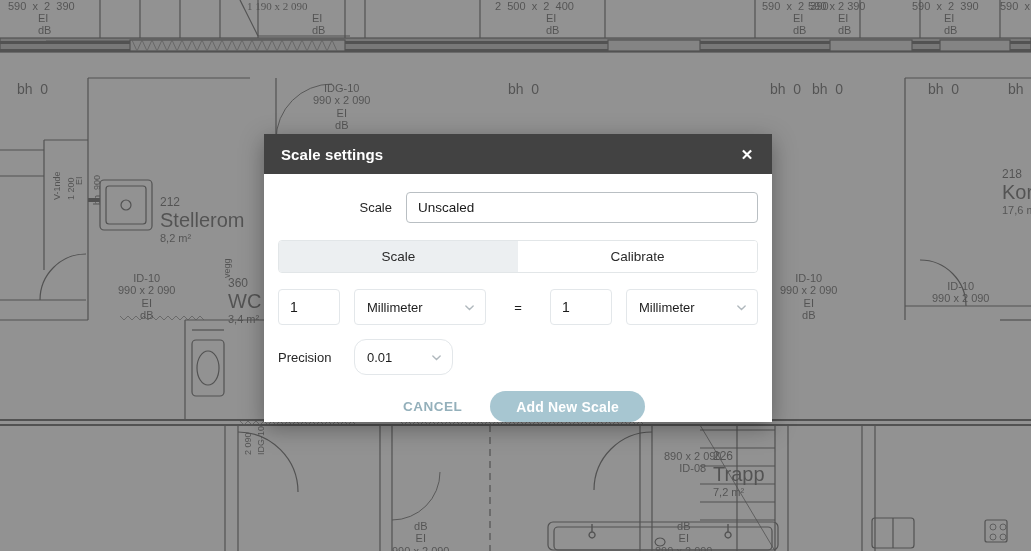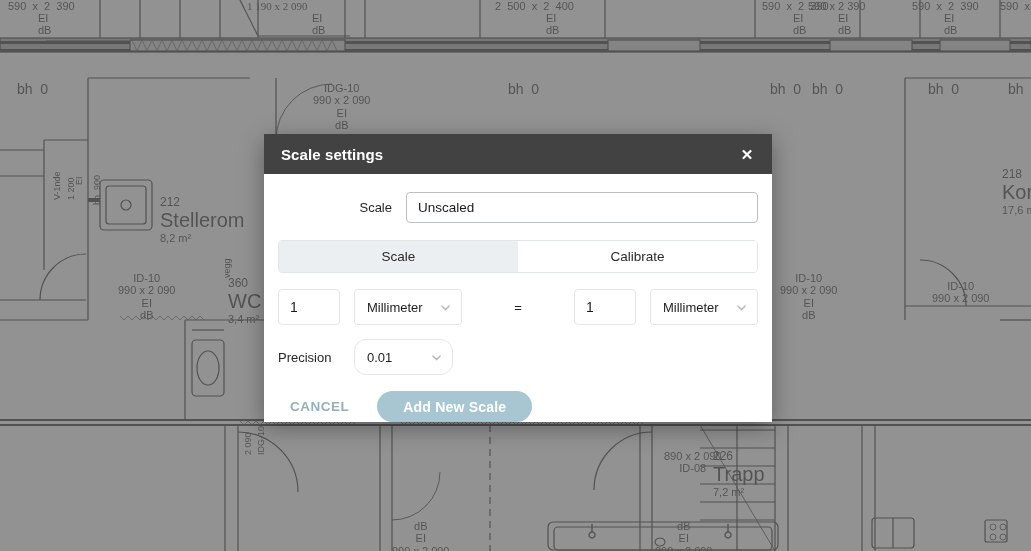--- a/index.html
+++ b/index.html
@@ -170,21 +170,21 @@
     border-radius: 4px;
     background: #fff;
     font-size: 14px;
     color: #1a1a1a;
     padding: 0 11px;
     box-sizing: border-box;
     font-family: "Liberation Sans", sans-serif;
     outline: none;
   }
   .unit-box {
-    width: 108px;
+    width: 132px;
     height: 36px;
     border: 1px solid #e3e7ea;
     border-radius: 4px;
     background: #fff;
     display: flex;
     align-items: center;
     justify-content: space-between;
     padding: 0 10px 0 12px;
     box-sizing: border-box;
     font-size: 13px;
@@ -230,20 +230,21 @@
     font-size: 13px;
     color: #1d1d1d;
     cursor: pointer;
     user-select: none;
   }
 
   
   #footer {
     display: flex;
     align-items: center;
+    justify-content: center;
     gap: 16px;
   }
   #cancel-btn {
     background: transparent;
     border: none;
     color: #94b0bb;
     font-size: 13.5px;
     font-weight: bold;
     letter-spacing: 0.5px;
     cursor: pointer;

